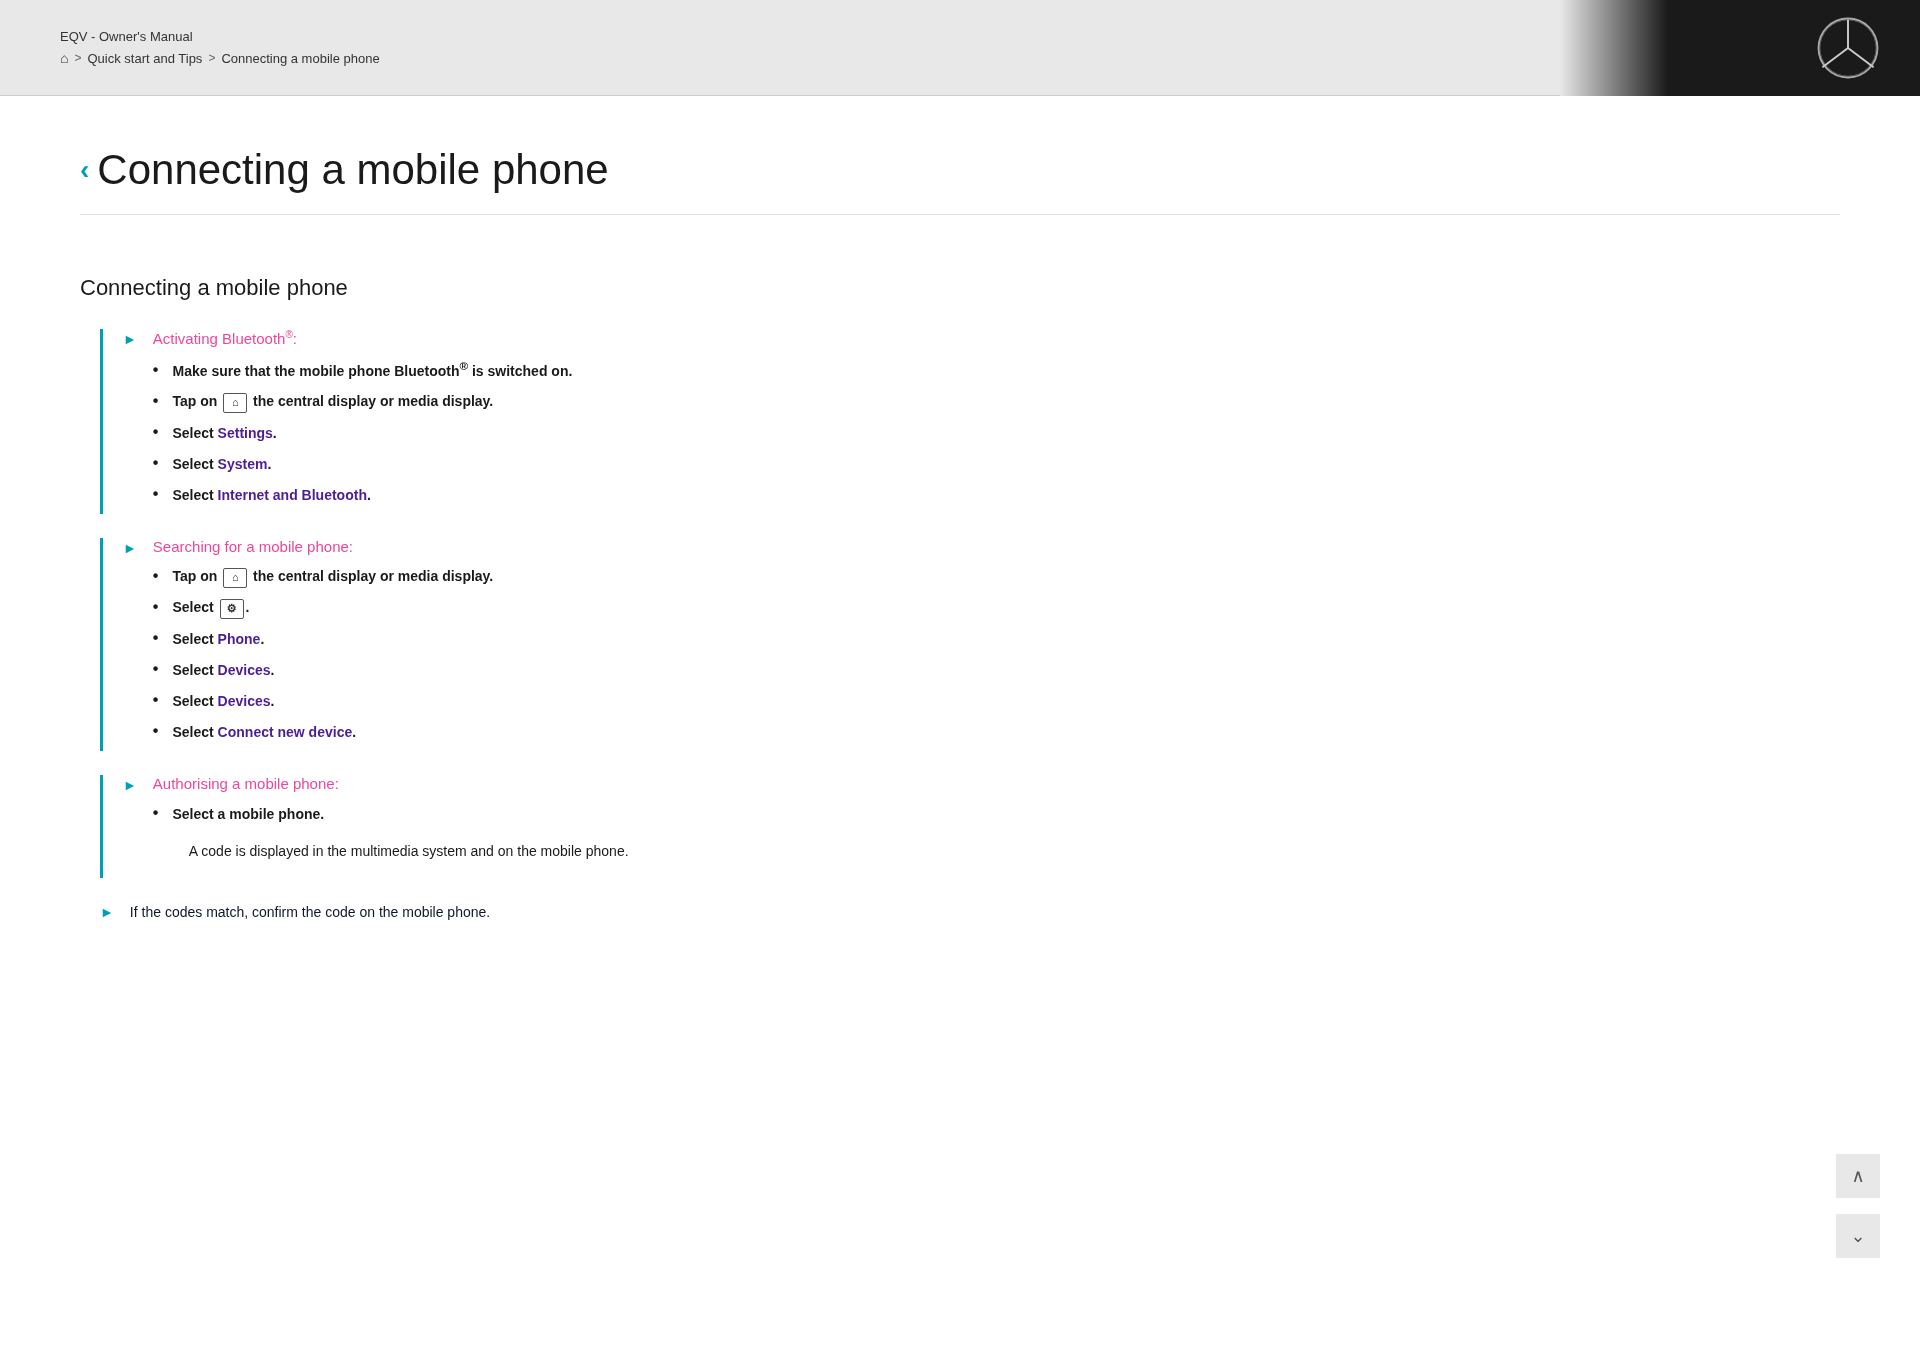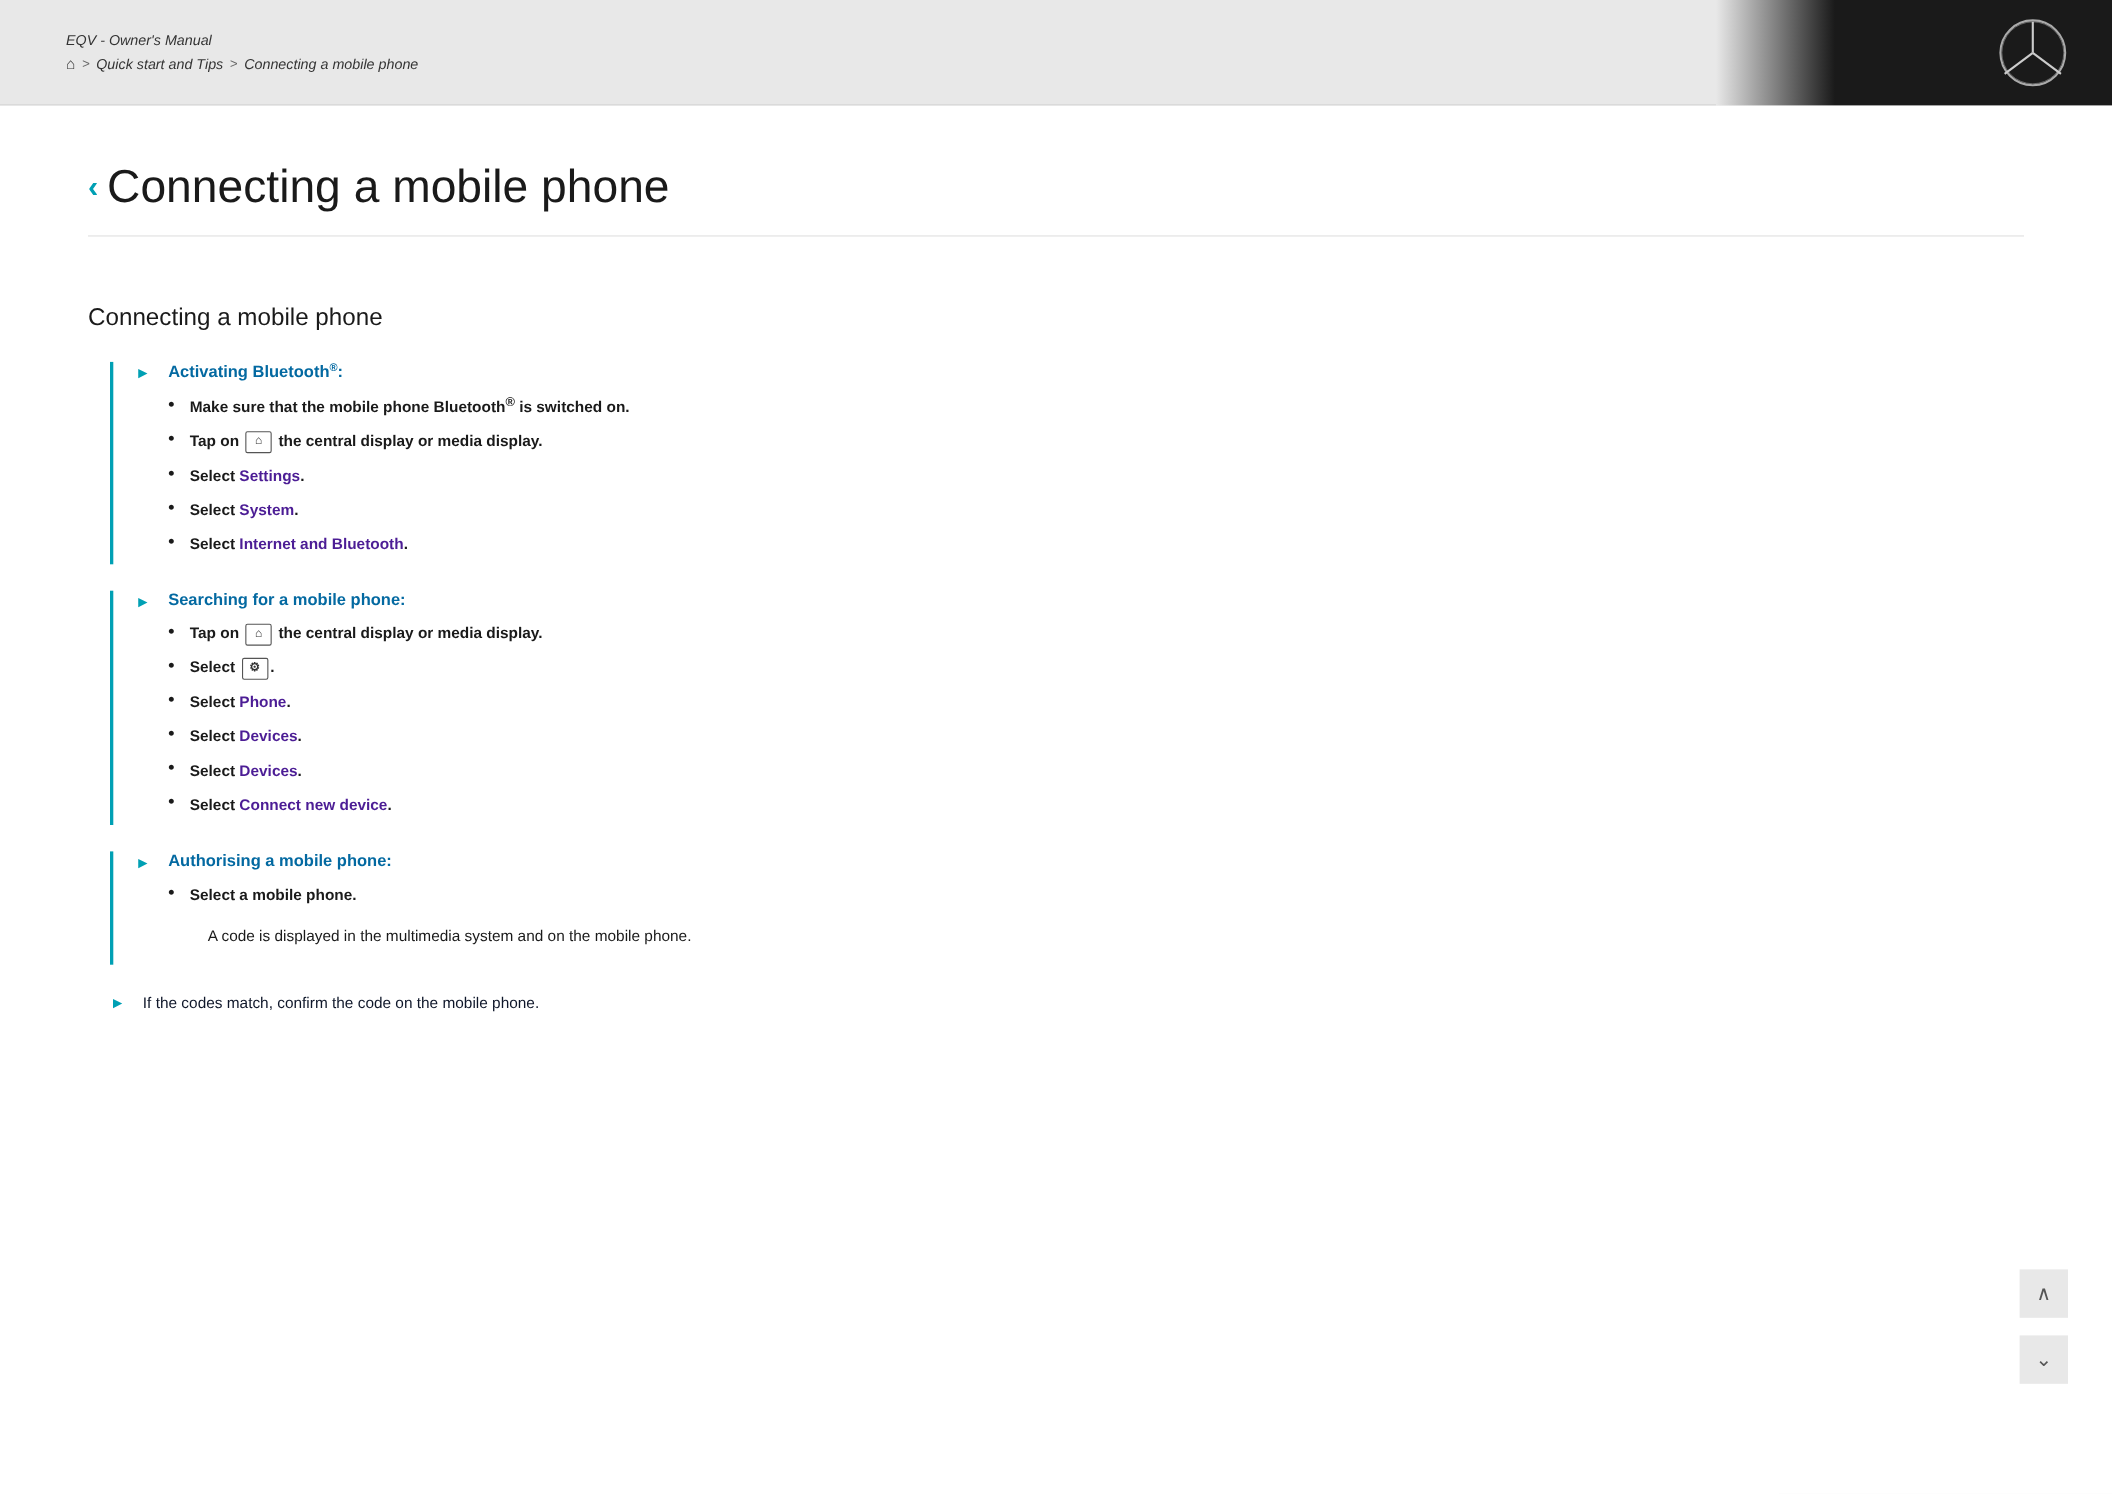--- a/index.html
+++ b/index.html
@@ -18,21 +18,20 @@
       display: flex;
       align-items: center;
       padding: 0 0 0 60px;
       position: relative;
       border-bottom: 1px solid #ccc;
     }
     .header-content {
       display: flex;
       flex-direction: column;
       gap: 6px;
-      font-style: italic;
     }
     .manual-title {
       font-size: 13px;
       color: #333;
       font-weight: normal;
     }
     .breadcrumb {
       display: flex;
       align-items: center;
       gap: 6px;
@@ -123,22 +122,22 @@
       color: #00a0b4;
       font-size: 14px;
       margin-top: 2px;
       flex-shrink: 0;
     }
     .step-content {
       flex: 1;
     }
     .step-title {
       font-size: 15px;
-      font-weight: bold;
-      color: #0369a1;
+      font-weight: normal;
+      color: #ec4899;
       margin-bottom: 10px;
     }
     .step-title sup {
       font-size: 10px;
     }
 
     
     .bullet-list {
       list-style: none;
       padding: 0;

